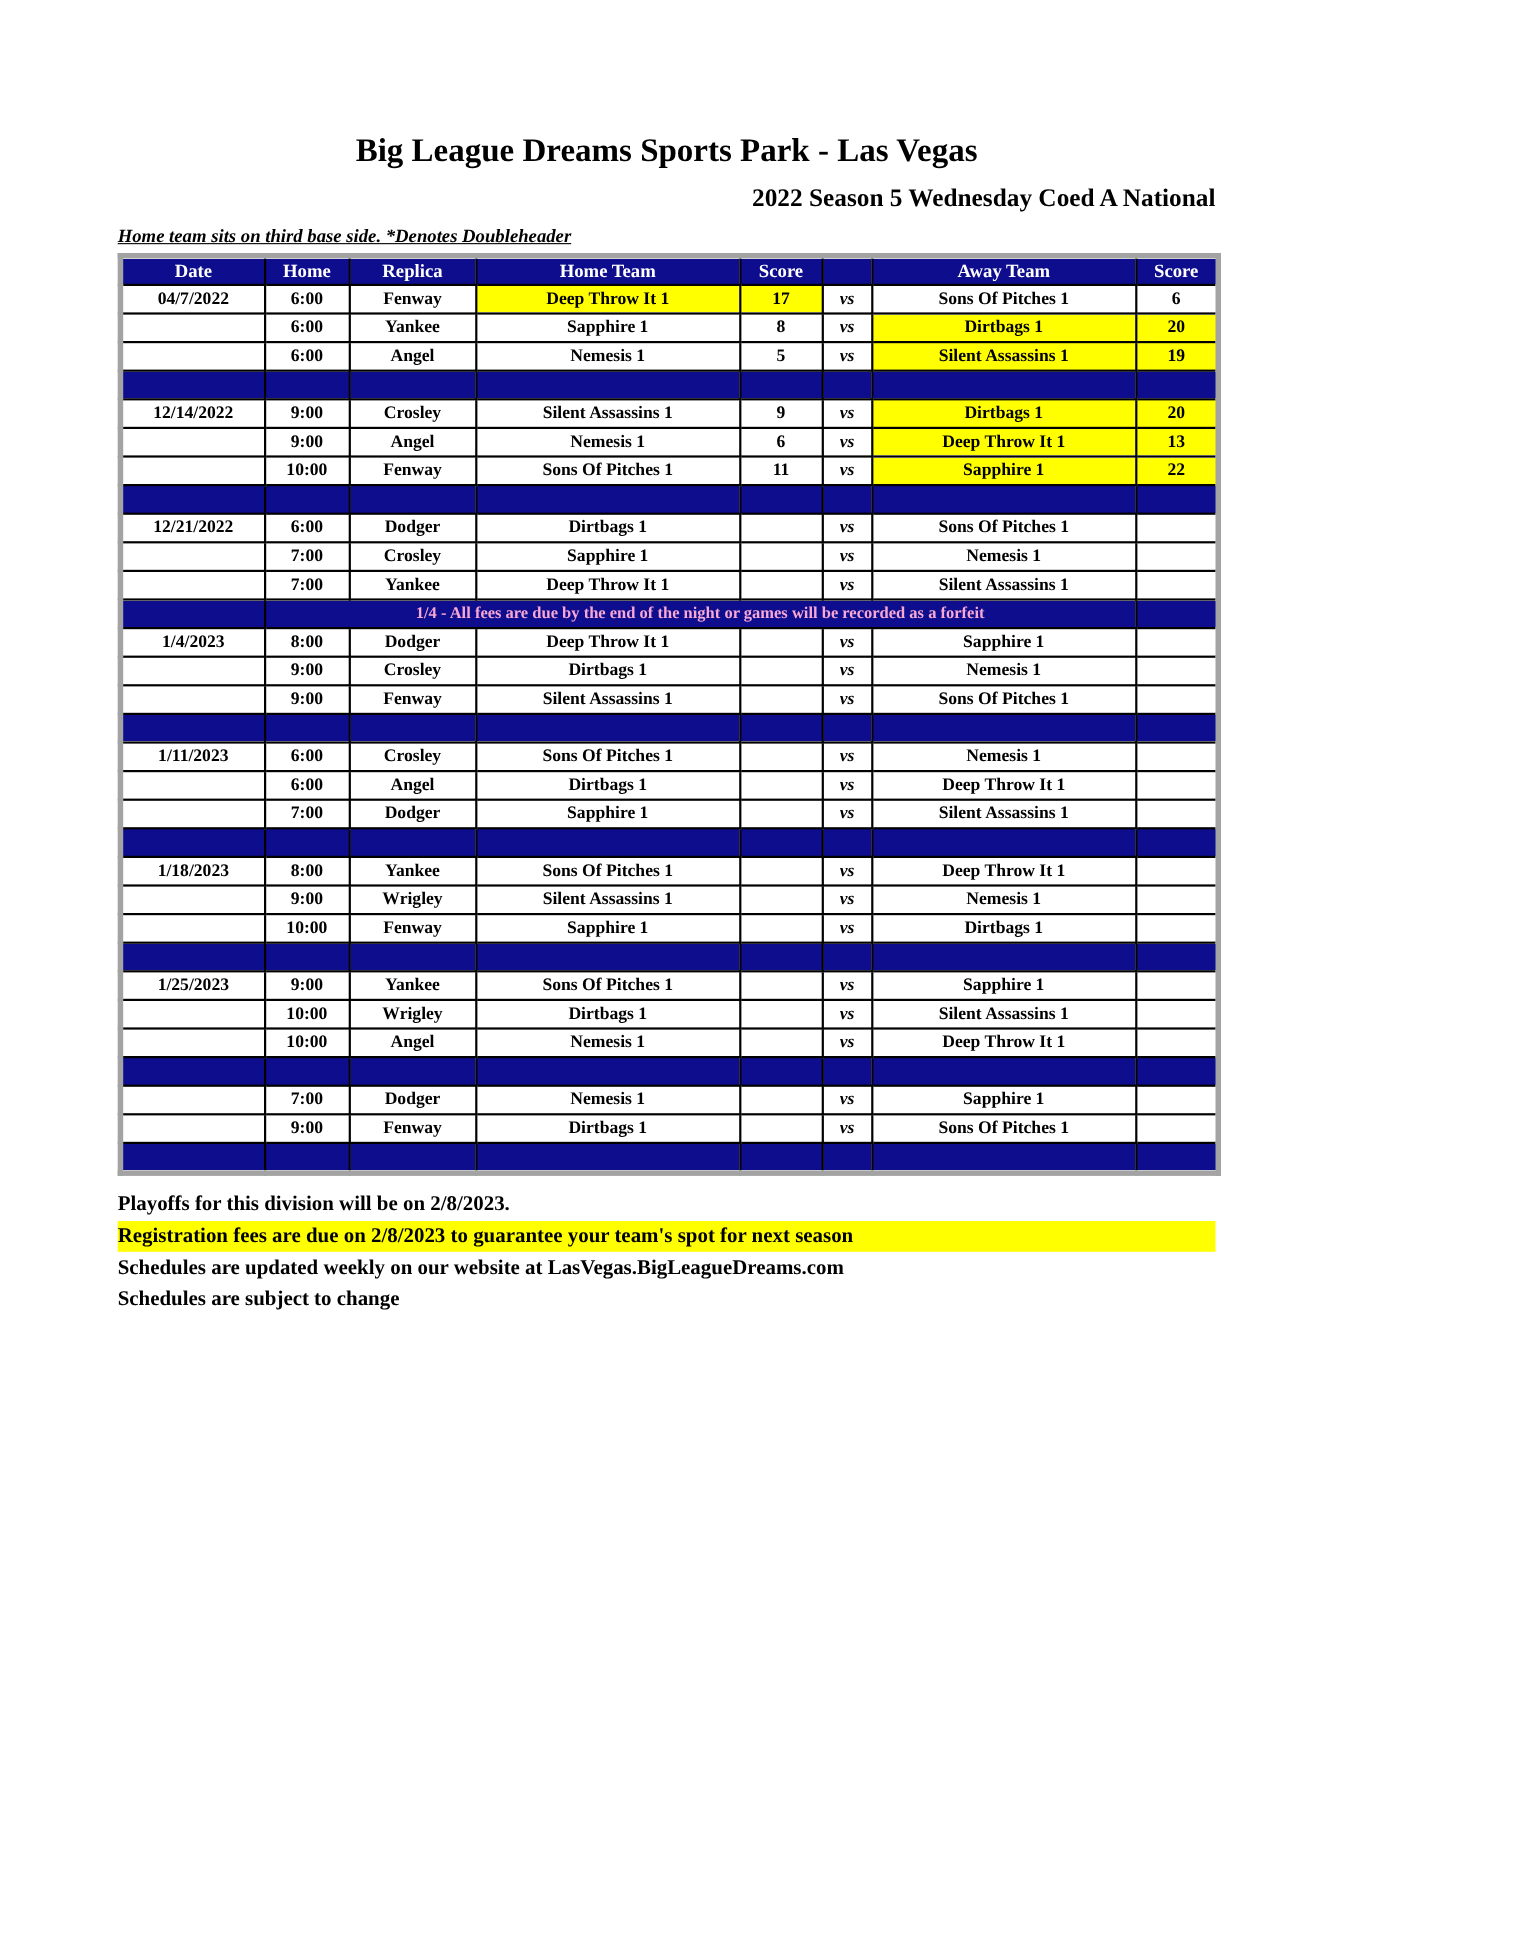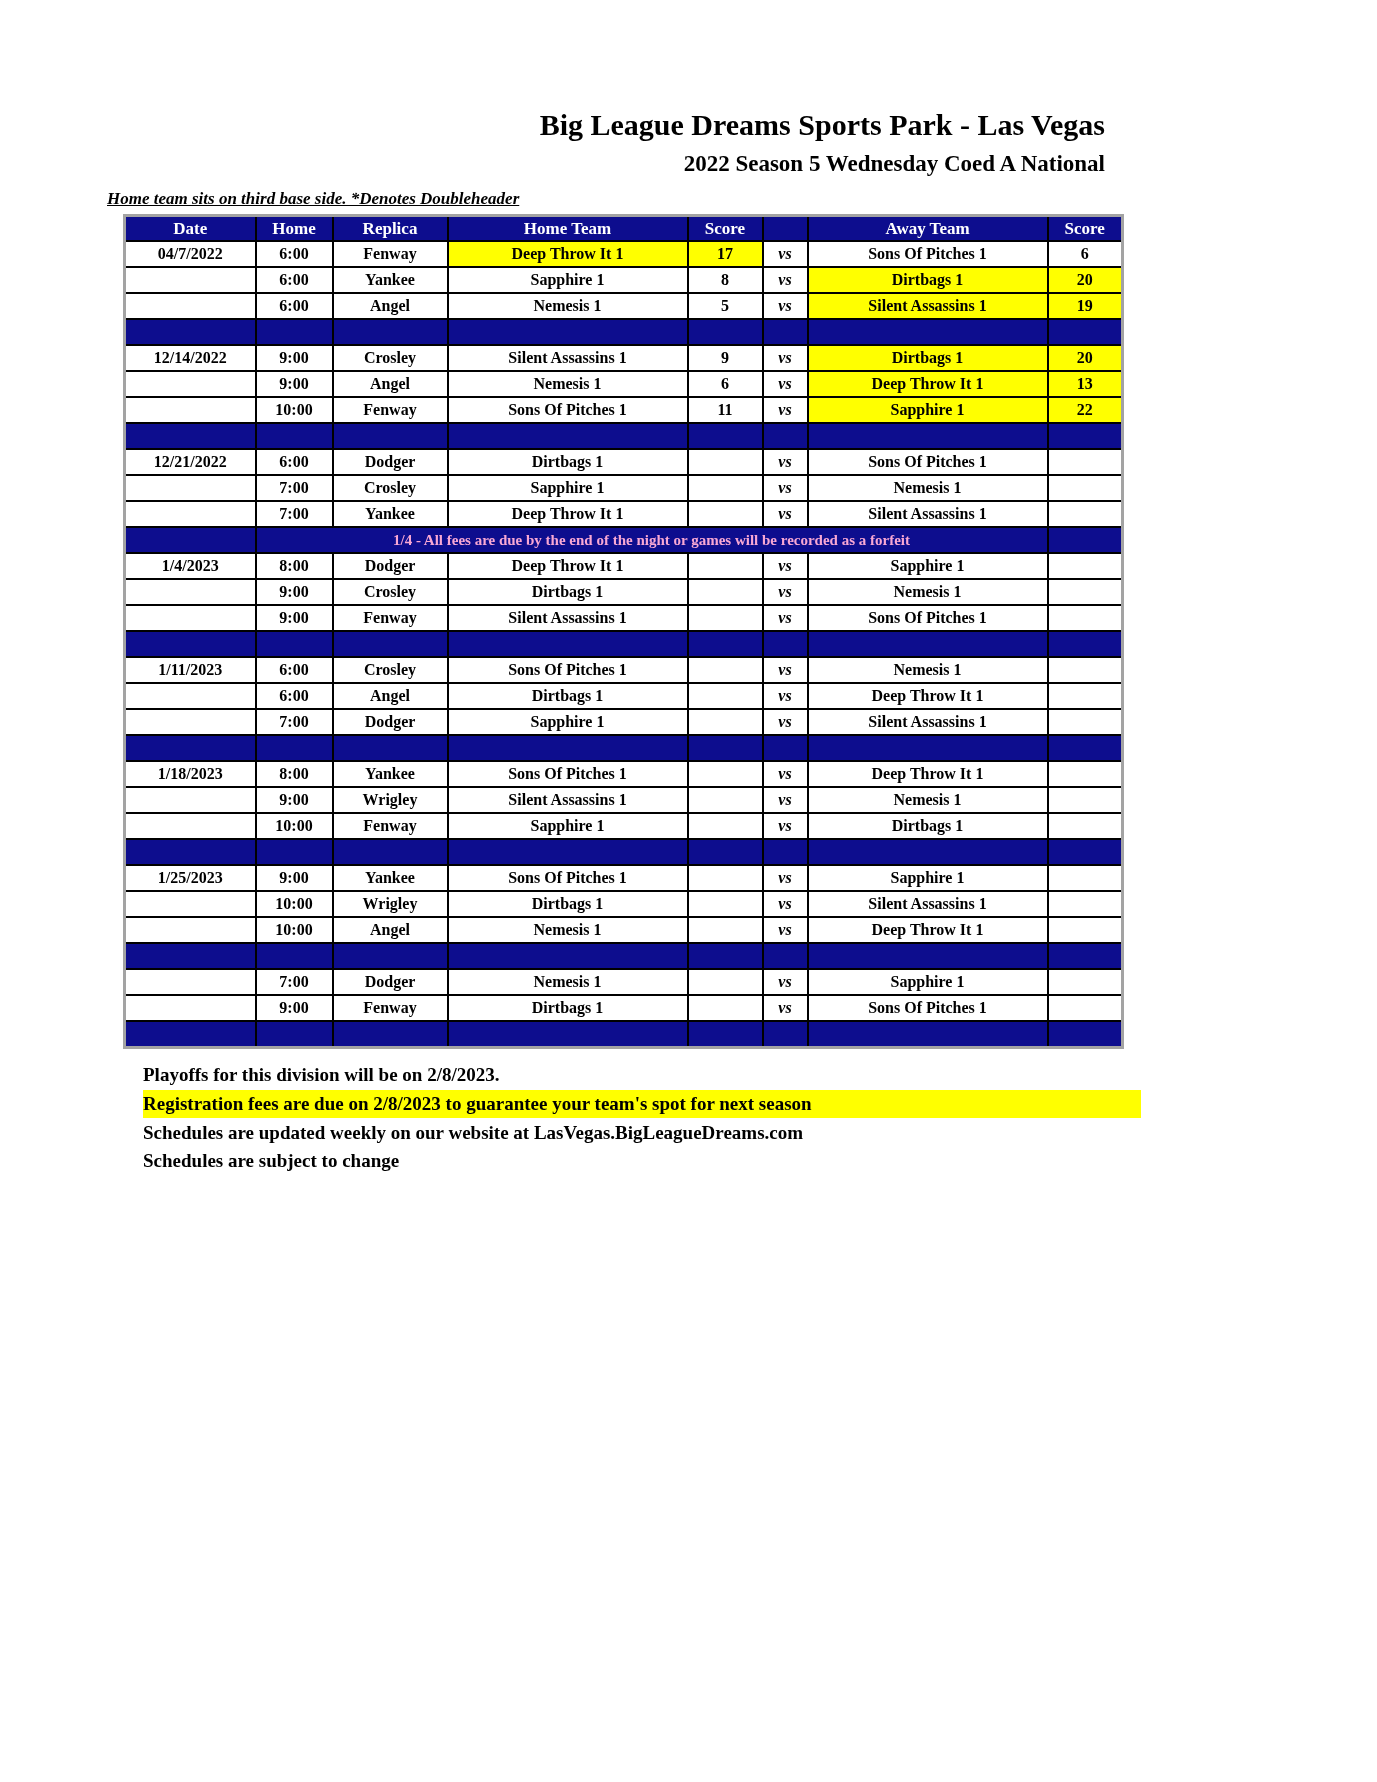--- a/index.html
+++ b/index.html
@@ -4,28 +4,27 @@
 <style>
   html, body { margin:0; padding:0; background:#ffffff; }
   body {
     width:1377px; height:1782px; position:relative;
     font-family:"Liberation Serif", serif;
     color:#000;
   }
   .page { position:absolute; left:0; top:0; width:1377px; height:1782px; background:#fff; }
   .content { position:absolute; left:107px; top:108px; width:998px; }
 
-  .title  { text-align:right; font-size:30px; font-weight:bold; margin:0; line-height:1.15; }
+  .title  { text-align:center; font-size:30px; font-weight:bold; margin:12px; line-height:1.15; }
   .subtitle { text-align:right; font-size:23px; font-weight:bold; margin:8px 0 0; line-height:1.1; }
   .note { text-align:left; font-size:17px; font-weight:bold; font-style:italic; margin:14px 0 6px; line-height:1.1;text-decoration:underline; }
 
   table.schedule {
     border-collapse:collapse; width:998px; table-layout:fixed;
-    border:3px solid #a3a3a3;
-    margin-left:16px;
+    border:5px solid #a3a3a3;
   }
   table.schedule th, table.schedule td {
     border:2px solid #000;
     height:24px; padding:0 2px;
     text-align:center; vertical-align:middle;
     font-weight:bold; font-size:16px;
     overflow:hidden; white-space:nowrap;
   }
   table.schedule th {
     background:var(--navy); color:#fff; font-size:17px; height:23px;
@@ -33,21 +32,21 @@
   tr.sep td { background:var(--navy); }
   td.vs { font-style:italic; font-size:14px; }
   td.hl { background:var(--yellow); }
   tr.notice-blue td { background:var(--navy); color:#f9a8d4; font-size:15px; }
   tr.notice-red td {
     background:var(--red); color:#fff; font-size:17px;
     white-space:normal; height:48px; line-height:24px; padding:0;
   }
   tr.notice-red td div { line-height:24px; }
 
-  .footer { margin-top:12px;margin-left:36px; }
+  .footer { margin-top:12px; }
   .f-line { font-size:19px; font-weight:bold; line-height:28px; }
   .f-reg  { background:var(--yellow); display:block; width:998px; margin:1px 0; }
 </style>
 </head>
 <body>
 
 <div class="page">
   <div class="content">
 
     <h1 class="title">Big League Dreams Sports Park - Las Vegas</h1>

